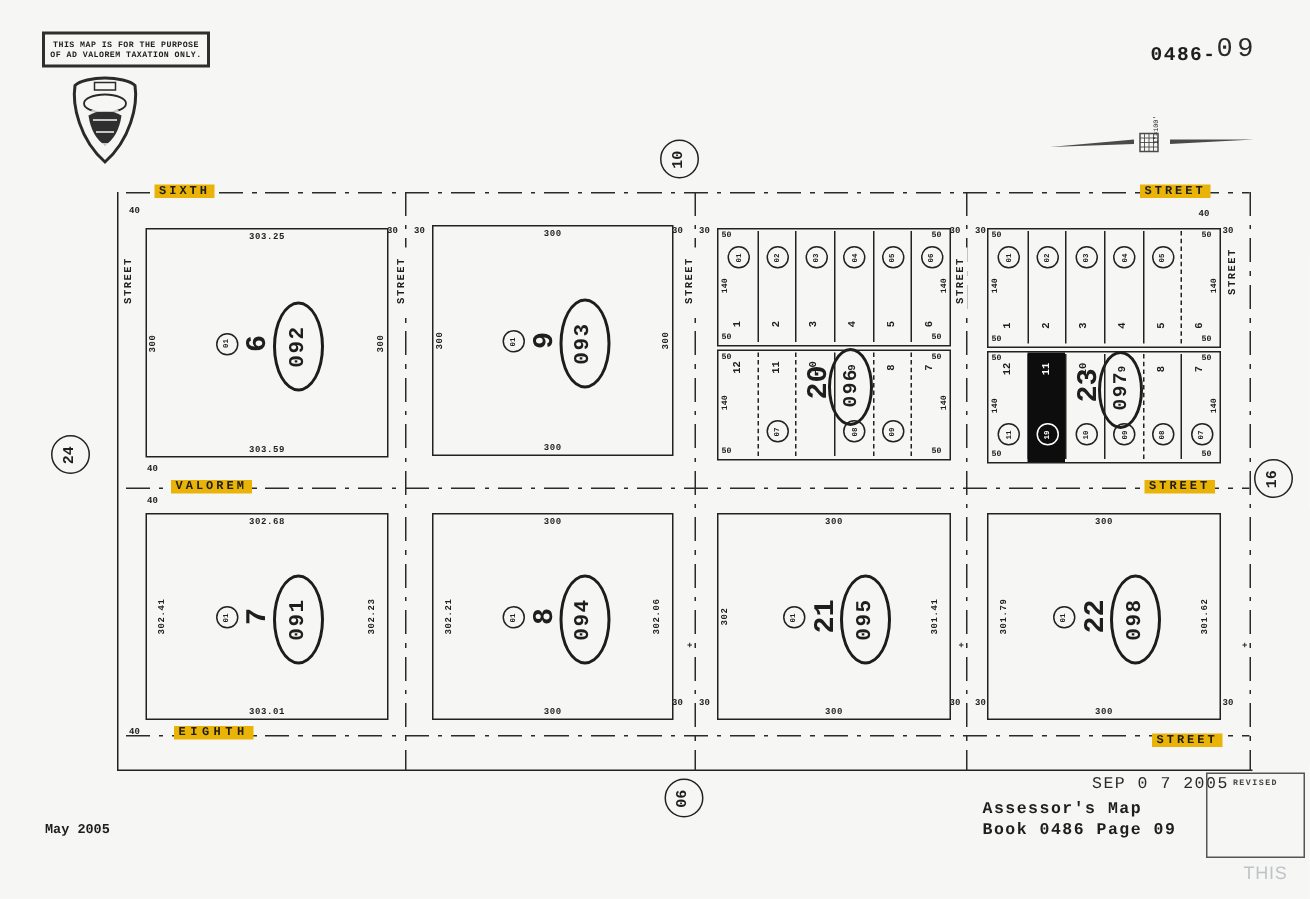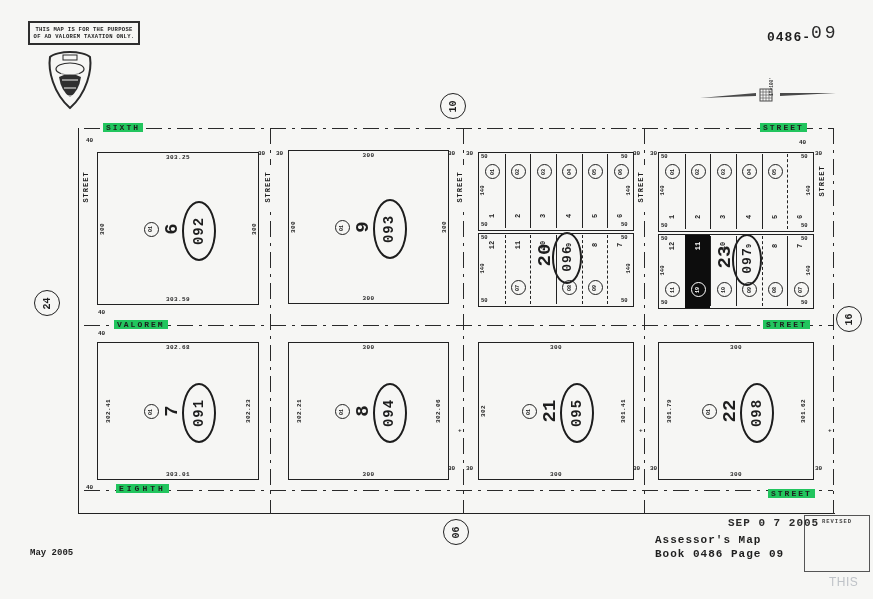--- a/index.html
+++ b/index.html
@@ -18,21 +18,21 @@
   .scalewrap{position:absolute;left:698px;top:82px;width:140px;height:28px;}
   .scalenote{position:absolute;left:64px;top:2px;font-size:4.5px;transform:rotate(-90deg);transform-origin:center;}
   
   .solidv{position:absolute;width:0;border-left:1.6px solid #222;}
   .solidh{position:absolute;height:0;border-top:1.8px solid #222;}
   .hdash{position:absolute;height:1px;
     background:repeating-linear-gradient(90deg,#2a2a2a 0 16px,transparent 16px 22px,#2a2a2a 22px 25px,transparent 25px 31px);}
   .vdash{position:absolute;width:1px;
     background:repeating-linear-gradient(180deg,#2a2a2a 0 16px,transparent 16px 22px,#2a2a2a 22px 25px,transparent 25px 31px);}
   
-  .hstreet{position:absolute;font-size:8px;font-weight:bold;letter-spacing:2px;background:#22c55e;padding:0 3px;}
+  .hstreet{position:absolute;font-size:8px;font-weight:bold;letter-spacing:2px;background:#eab308;padding:0 3px;}
   .hstreet.wide{letter-spacing:3px;}
   .vstreet{position:absolute;width:44px;text-align:center;font-size:7px;font-weight:bold;letter-spacing:1px;
            transform:rotate(-90deg);transform-origin:center;background:#f6f6f4;}
   
   .refcircle{position:absolute;width:24px;height:24px;border:1.5px solid #222;border-radius:50%;
              display:flex;align-items:center;justify-content:center;background:#f6f6f4;}
   .refcircle i{font-style:normal;font-size:10px;font-weight:bold;transform:rotate(-90deg);}
   
   .block{position:absolute;border:1.6px solid #222;}
   .dim{position:absolute;font-size:6px;font-weight:bold;letter-spacing:.4px;}
@@ -61,21 +61,21 @@
           transform:rotate(-90deg);}
   .lotnum.white{color:#fff;}
   .lotcircle{position:absolute;border:1px solid #222;border-radius:50%;display:flex;align-items:center;justify-content:center;}
   .lotcircle i{font-style:normal;font-size:5px;font-weight:bold;transform:rotate(-90deg);}
   .lotcircle.white{border-color:#fff;}
   .lotcircle.white i{color:#fff;}
   .tick{position:absolute;font-size:5.5px;font-weight:bold;}
   .tick.rot{transform:rotate(-90deg);}
   .mark{position:absolute;font-size:6px;font-weight:bold;color:#222;}
   
-  .datestamp{position:absolute;left:728px;top:517px;font-size:11px;font-weight:bold;letter-spacing:1px;color:#2b2b2b;}
+  .datestamp{position:absolute;left:728px;top:517px;font-size:11px;font-weight:normal;letter-spacing:1px;color:#2b2b2b;}
   .revisedbox{position:absolute;left:804px;top:515px;width:64px;height:55px;border:1px solid #555;}
   .revisedbox span{display:block;text-align:center;font-size:5.5px;font-weight:bold;letter-spacing:1px;margin-top:2px;color:#444;}
   .assessor{position:absolute;left:655px;top:534px;font-size:11px;font-weight:bold;line-height:13.5px;letter-spacing:1px;}
   .maydate{position:absolute;left:30px;top:548px;font-size:9px;font-weight:bold;}
   .watermark{position:absolute;left:829px;top:575px;font-size:12px;color:#bfc3c8;
              font-family:"Liberation Sans",sans-serif;letter-spacing:.5px;}
 </style>
 </head>
 <body>
 

